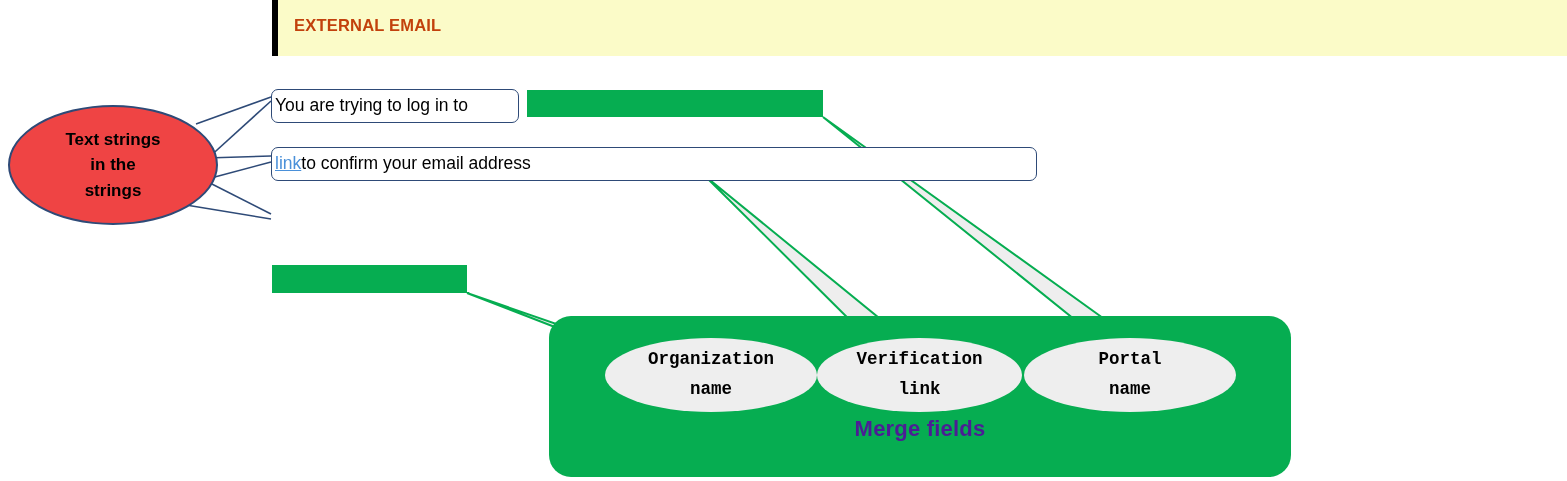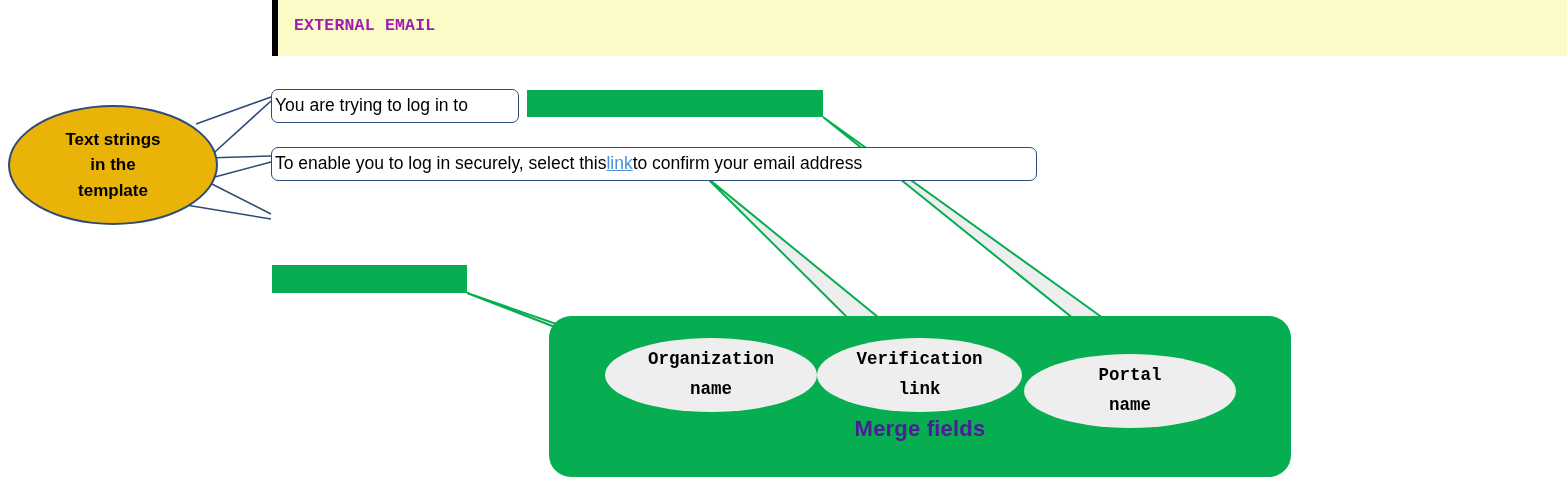--- a/index.html
+++ b/index.html
@@ -30,22 +30,22 @@
     border-left: 6px solid #000000;
     box-sizing: border-box;
   }
   .banner-label {
     position: absolute;
     left: 16px;
     top: 16px;
     font-size: 16.5px;
     font-weight: bold;
     letter-spacing: 0.2px;
-    color: #a21caf;
-    font-family: Liberation Mono, monospace;
+    color: #c2410c;
+    font-family: Liberation Sans, sans-serif;
     white-space: nowrap;
   }
 
   
   .overlay {
     position: absolute;
     left: 0;
     top: 0;
     width: 1567px;
     height: 481px;
@@ -85,21 +85,21 @@
   }
   #green-bar-portal { left: 527px; top: 90px;  width: 296px; height: 27px; }
   #green-bar-org    { left: 272px; top: 265px; width: 195px; height: 28px; }
 
   
   .ellipse-label {
     position: absolute;
     box-sizing: border-box;
     border: 2.2px solid #2e4a77;
     border-radius: 50%;
-    background: #eab308;
+    background: #ef4444;
     display: flex;
     align-items: center;
     justify-content: center;
     text-align: center;
     font-family: "Liberation Sans", sans-serif;
     font-weight: bold;
     font-size: 17px;
     line-height: 1.5;
     color: #000000;
   }
@@ -142,21 +142,21 @@
     justify-content: center;
     text-align: center;
     font-family: Liberation Mono, monospace;
     font-weight: bold;
     font-size: 17.5px;
     line-height: 1.7;
     color: #000000;
   }
   #merge-ellipse-0 { left: 605px; top: 338px; width: 212px; height: 74px; }
   #merge-ellipse-1 { left: 817px; top: 338px; width: 205px; height: 74px; }
-  #merge-ellipse-2 { left: 1024px; top: 354px; width: 212px; height: 74px; }
+  #merge-ellipse-2 { left: 1024px; top: 338px; width: 212px; height: 74px; }
 </style>
 </head>
 <body>
 
 <div id="canvas">
 
   <div class="banner">
     <div class="banner-label">EXTERNAL EMAIL</div>
   </div>
 
@@ -178,30 +178,29 @@
       <path d="M823,117 L1100,340 L1128,336 Z" fill="#eeeeee"></path>
       <path d="M705,176 L880,350 L906,340 Z" fill="#eeeeee"></path>
       <path d="M467,293 L640,360 L614,344 Z" fill="#eeeeee"></path>
     </g>
   </svg>
 
   <div class="ellipse-label" id="ellipse-text-strings">
     <div>
       <div>Text strings</div>
       <div>in the</div>
-      <div>template</div>
+      <div>strings</div>
     </div>
   </div>
 
   <div class="tbox" id="tbox-1">
     <span>You are trying to log in to</span>
   </div>
 
   <div class="tbox" id="tbox-2">
-    <span>To enable you to log in securely, select this </span>
       <span class="link-word">link</span>
       <span> to confirm your email address</span>
   </div>
 
 
   <div class="merge-panel">
     <div class="merge-panel-title">Merge fields</div>
   </div>
 
   <div class="merge-ellipse" id="merge-ellipse-0">

